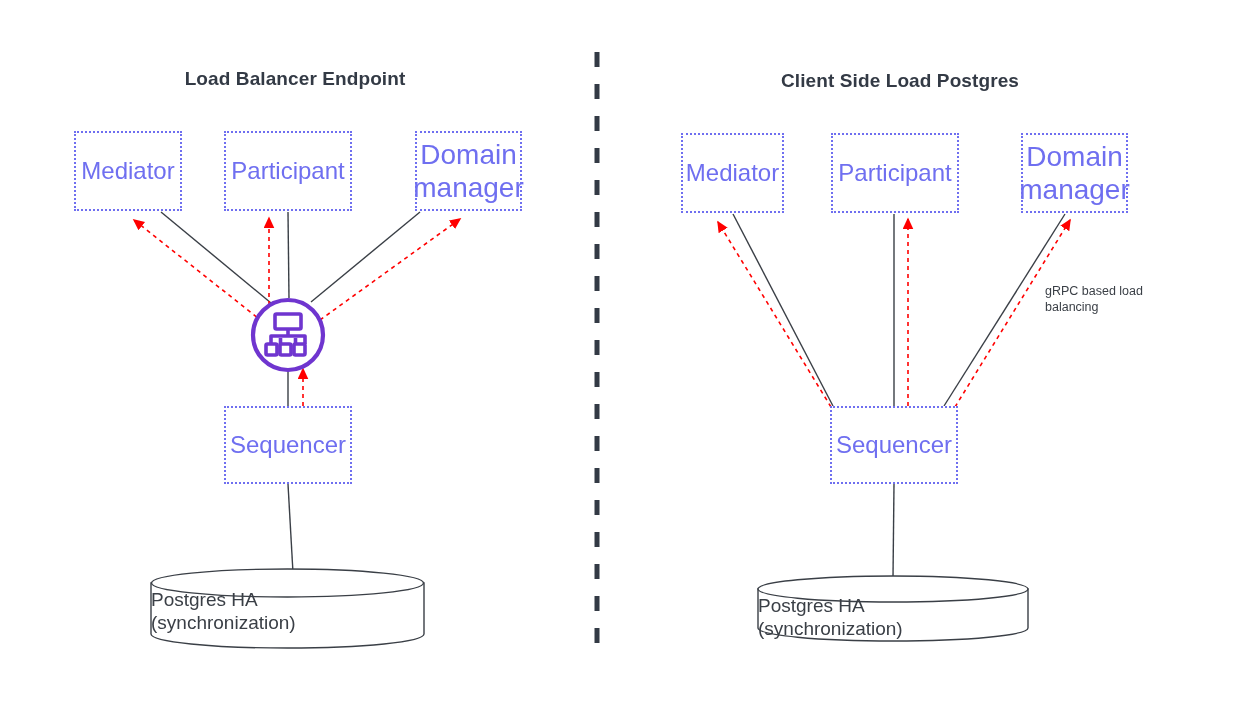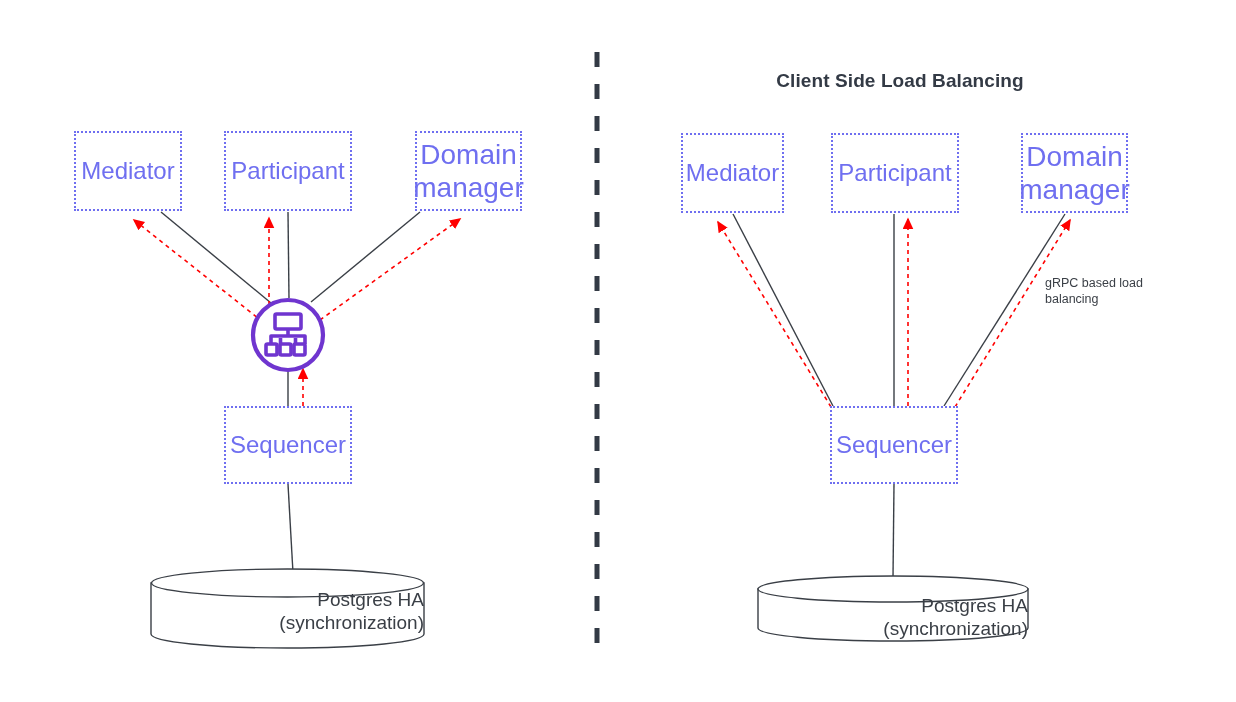--- a/index.html
+++ b/index.html
@@ -51,30 +51,31 @@
   }
   .node-box.two-line {
     font-size: 28px;
   }
   .cyl-label {
     position: absolute;
     color: #3a3f46;
     font-family: "Liberation Sans", sans-serif;
     font-size: 19px;
     line-height: 1.22;
-    text-align: right;
+    text-align: left;
     white-space: pre-line;
   }
   .edge-note {
     position: absolute;
     font-family: "Liberation Sans", sans-serif;
     font-size: 12.5px;
     line-height: 1.28;
     color: #3a3f46;
     white-space: pre-line;
+    margin-top: 8px;
   }
   .lb-icon {
     position: absolute;
     width: 76px;
     height: 76px;
   }
 </style>
 </head>
 <body>
 
@@ -121,20 +122,21 @@
       <line x1="908" y1="406" x2="908" y2="219"></line>
       <line x1="955" y1="407" x2="1070" y2="220"></line>
     </g>
 
     <g stroke="#3a3f46" stroke-width="1.4" fill="#ffffff">
       <path d="M758,589 L758,628 A135,13 0 0 0 1028,628 L1028,589 Z"></path>
       <ellipse cx="893" cy="589" rx="135" ry="13"></ellipse>
     </g>
   </svg>
 
+  <div class="panel-title" style="left:110px; top:68px; width:370px;">Load Balancer Endpoint</div>
 
   <div class="node-box" style="left:74px; top:131px; width:108px; height:80px;">Mediator</div>
 
   <div class="node-box" style="left:224px; top:131px; width:128px; height:80px;">Participant</div>
 
   <div class="node-box two-line" style="left:415px; top:131px; width:107px; height:80px; white-space:pre-line;">Domain
 manager</div>
 
   <div class="node-box" style="left:224px; top:406px; width:128px; height:78px;">Sequencer</div>
 
@@ -149,21 +151,21 @@
         <rect x="16" y="47" width="11" height="11" rx="1.5"></rect>
         <rect x="30" y="47" width="11" height="11" rx="1.5"></rect>
         <rect x="44" y="47" width="11" height="11" rx="1.5"></rect>
       </g>
     </svg>
   </div>
 
   <div class="cyl-label" style="left:151px; top:588px; width:273px;">Postgres HA
 (synchronization)</div>
 
-  <div class="panel-title" style="left:710px; top:70px; width:380px;">Client Side Load Balancing</div>
+  <div class="panel-title" style="left:710px; top:70px; width:380px;">Client Side Load Postgres</div>
 
   <div class="node-box" style="left:681px; top:133px; width:103px; height:80px;">Mediator</div>
 
   <div class="node-box" style="left:831px; top:133px; width:128px; height:80px;">Participant</div>
 
   <div class="node-box two-line" style="left:1021px; top:133px; width:107px; height:80px; white-space:pre-line;">Domain
 manager</div>
 
   <div class="node-box" style="left:830px; top:406px; width:128px; height:78px;">Sequencer</div>
 

